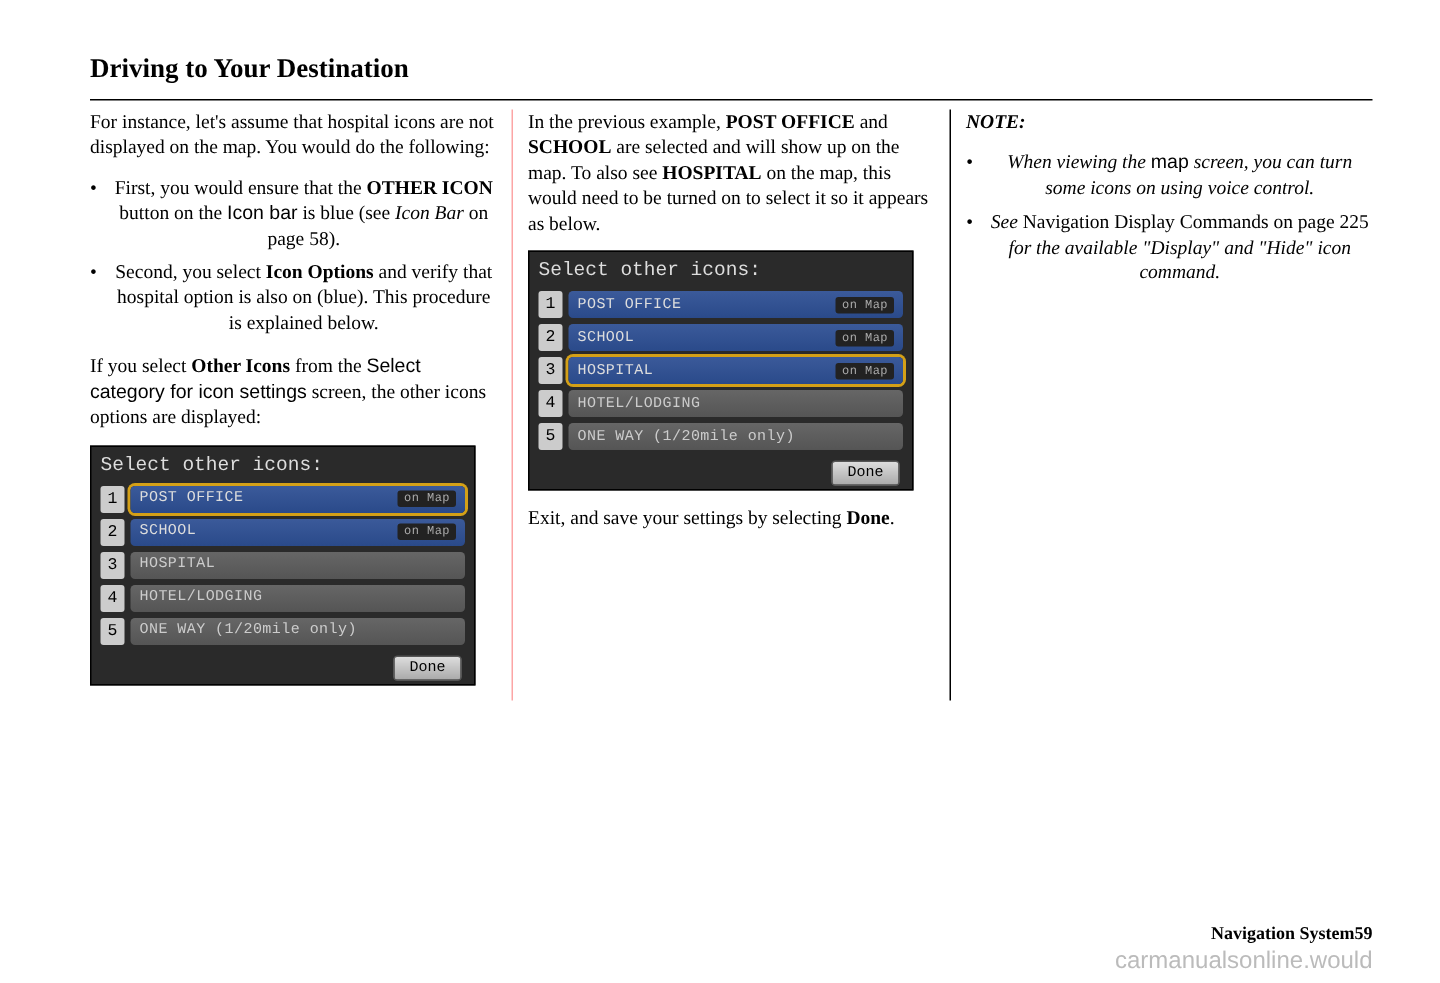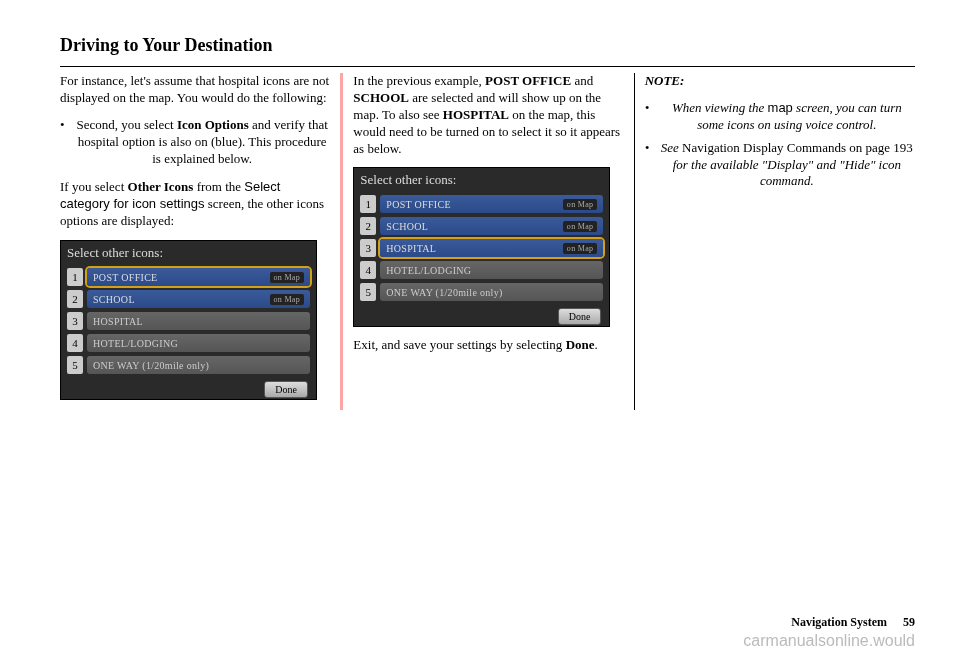--- a/index.html
+++ b/index.html
@@ -28,38 +28,38 @@
       margin-bottom: 10px;
     }
     .columns {
       display: flex;
       gap: 0;
     }
     .col {
       flex: 1;
       padding: 0 10px;
     }
-    .col:nth-child(1) { border-right: 3px solid #fca5a5; padding-left: 0; }
+    .col:nth-child(1) { border-right: 1px solid #fca5a5; padding-left: 0; }
     .col:nth-child(2) { border-right: 1px solid #000; }
     .col:nth-child(3) { padding-right: 0; }
     p { margin-bottom: 10px; line-height: 1.3; }
     ul { list-style: none; padding-left: 0; margin-bottom: 12px; }
     ul li { position: relative; padding-left: 14px; margin-bottom: 6px; line-height: 1.3; text-align: center; }
     ul li::before { content: "•"; position: absolute; left: 0; }
     .bold { font-weight: bold; }
     .italic { font-style: italic; }
     .sans { font-family: Arial, sans-serif; }
     .screenshot {
       width: 257px;
       height: 160px;
       background: #2a2a2a;
       border: 1px solid #000;
       margin-bottom: 10px;
       position: relative;
-      font-family: Liberation Serif, serif;
+      font-family: Liberation Mono, monospace;
     }
     .screenshot-title {
       color: #ddd;
       font-size: 13px;
       padding: 4px 6px;
     }
     .screenshot-list {
       padding: 2px 6px 0 6px;
     }
     .srow {
@@ -121,21 +121,21 @@
       padding: 2px 10px;
       border-radius: 3px;
       border: 1px solid #555;
     }
     .footer {
       position: absolute;
       bottom: 25px;
       right: 45px;
       font-size: 12px;
     }
-    .footer .label { font-weight: bold; margin-right: 16px; }
+    .footer .label { font-weight: bold; margin-right: 0; }
     .footer .pagenum { font-weight: bold; }
     .watermark {
       position: absolute;
       bottom: 5px;
       right: 45px;
       color: #bbb;
       font-size: 16px;
       font-family: Arial, sans-serif;
     }
   </style>
@@ -145,20 +145,23 @@
 <div class="page">
   <div class="header">Driving to Your Destination</div>
   <div class="rule-top"></div>
 
   <div class="columns">
 
     <div class="col">
       <p>For instance, let's assume that hospital icons are not displayed on the map. You would do the following:</p>
       <ul>
         <li>
+          <span>First, you would ensure that the </span><span class="bold">OTHER ICON</span><span> button on the </span><span class="sans">Icon bar</span><span> is blue (see </span><span class="italic">Icon Bar</span><span> on page 58).</span>
+        </li>
+        <li>
           <span>Second, you select </span><span class="bold">Icon Options</span><span> and verify that hospital option is also on (blue). This procedure is explained below.</span>
         </li>
       </ul>
       <p>
         <span>If you select </span><span class="bold">Other Icons</span><span> from the </span><span class="sans">Select category for icon settings</span><span> screen, the other icons options are displayed:</span>
       </p>
 
       <div class="screenshot">
         <div class="screenshot-title">Select other icons:</div>
         <div class="screenshot-list">
@@ -253,21 +256,21 @@
       </p>
     </div>
 
     <div class="col">
       <p class="bold italic">NOTE:</p>
       <ul>
         <li class="italic">
           <span>When viewing the </span><span class="sans" style="font-style:normal">map</span><span> screen, you can turn some icons on using voice control.</span>
         </li>
         <li class="italic">
-          <span>See </span><span style="font-style:normal">Navigation Display Commands on page 193</span><span> for the available "Display" and "Hide" icon command.</span>
+          <span>See </span><span style="font-style:normal">Navigation Display Commands on page 225</span><span> for the available "Display" and "Hide" icon command.</span>
         </li>
       </ul>
     </div>
 
   </div>
 
   <div class="footer">
     <span class="label">Navigation System</span><span class="pagenum">59</span>
   </div>
 

